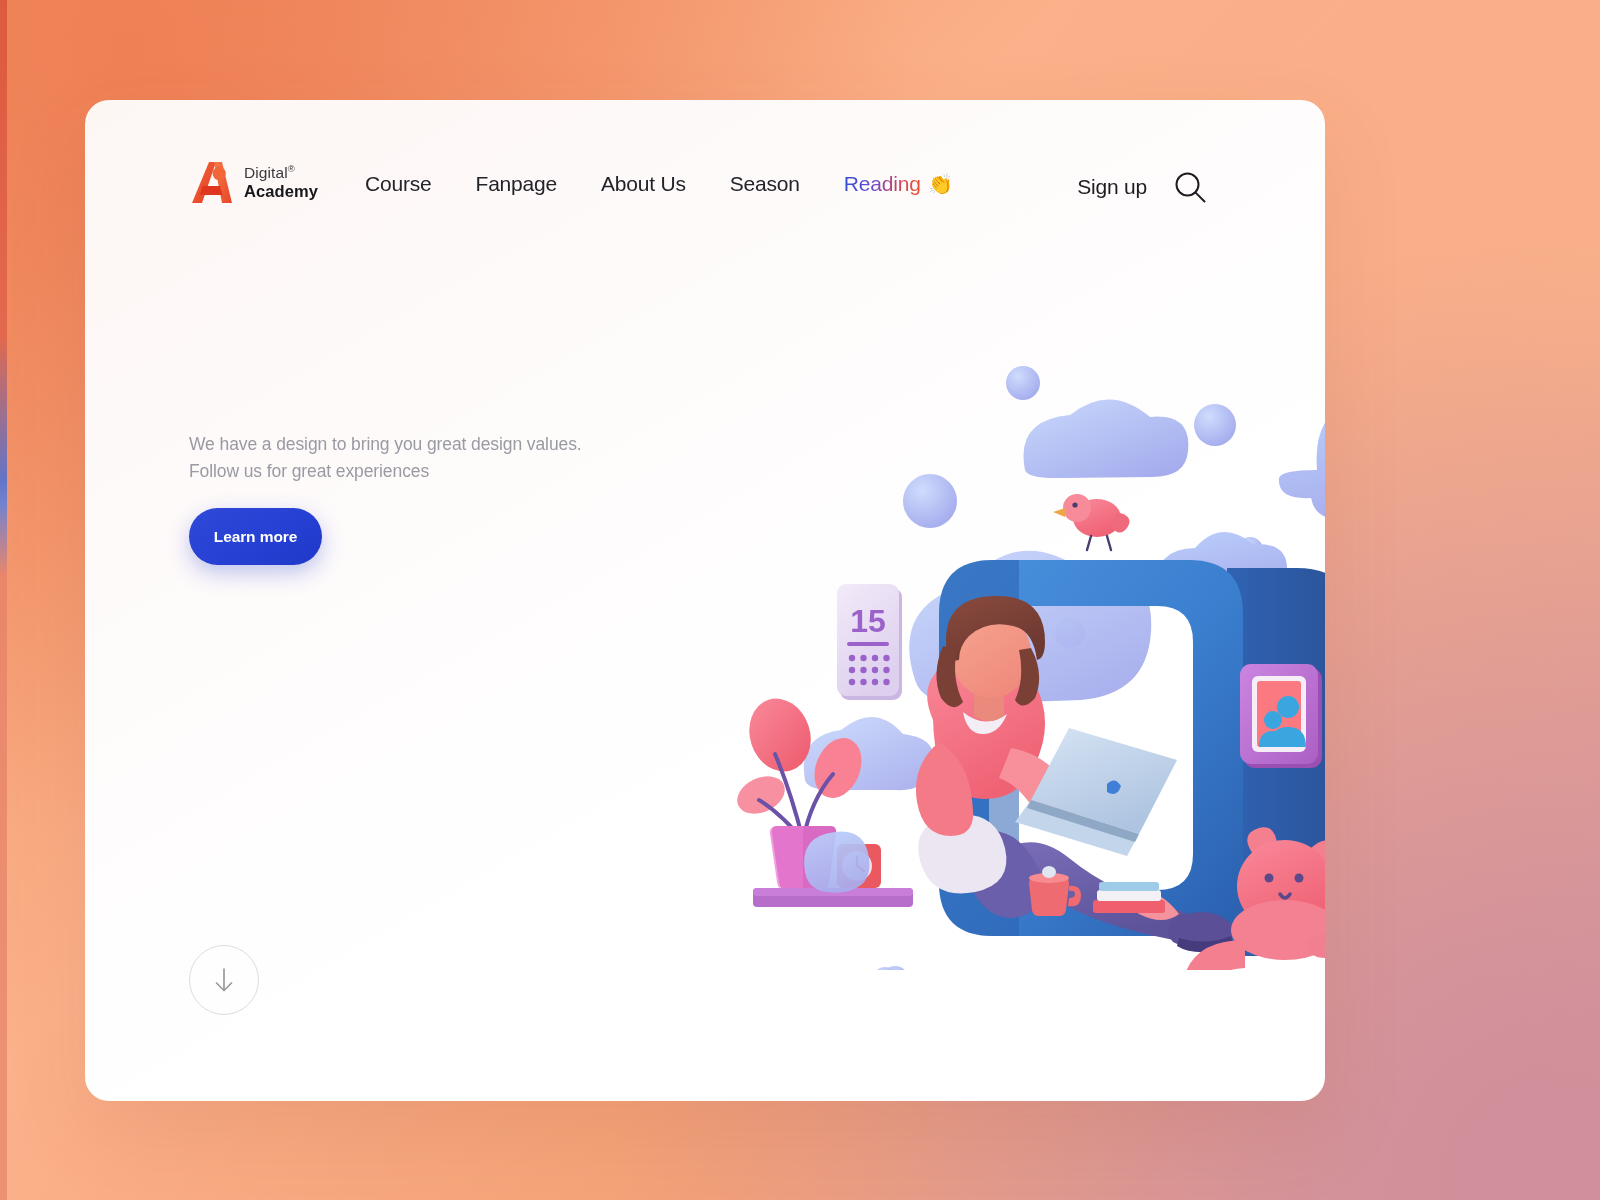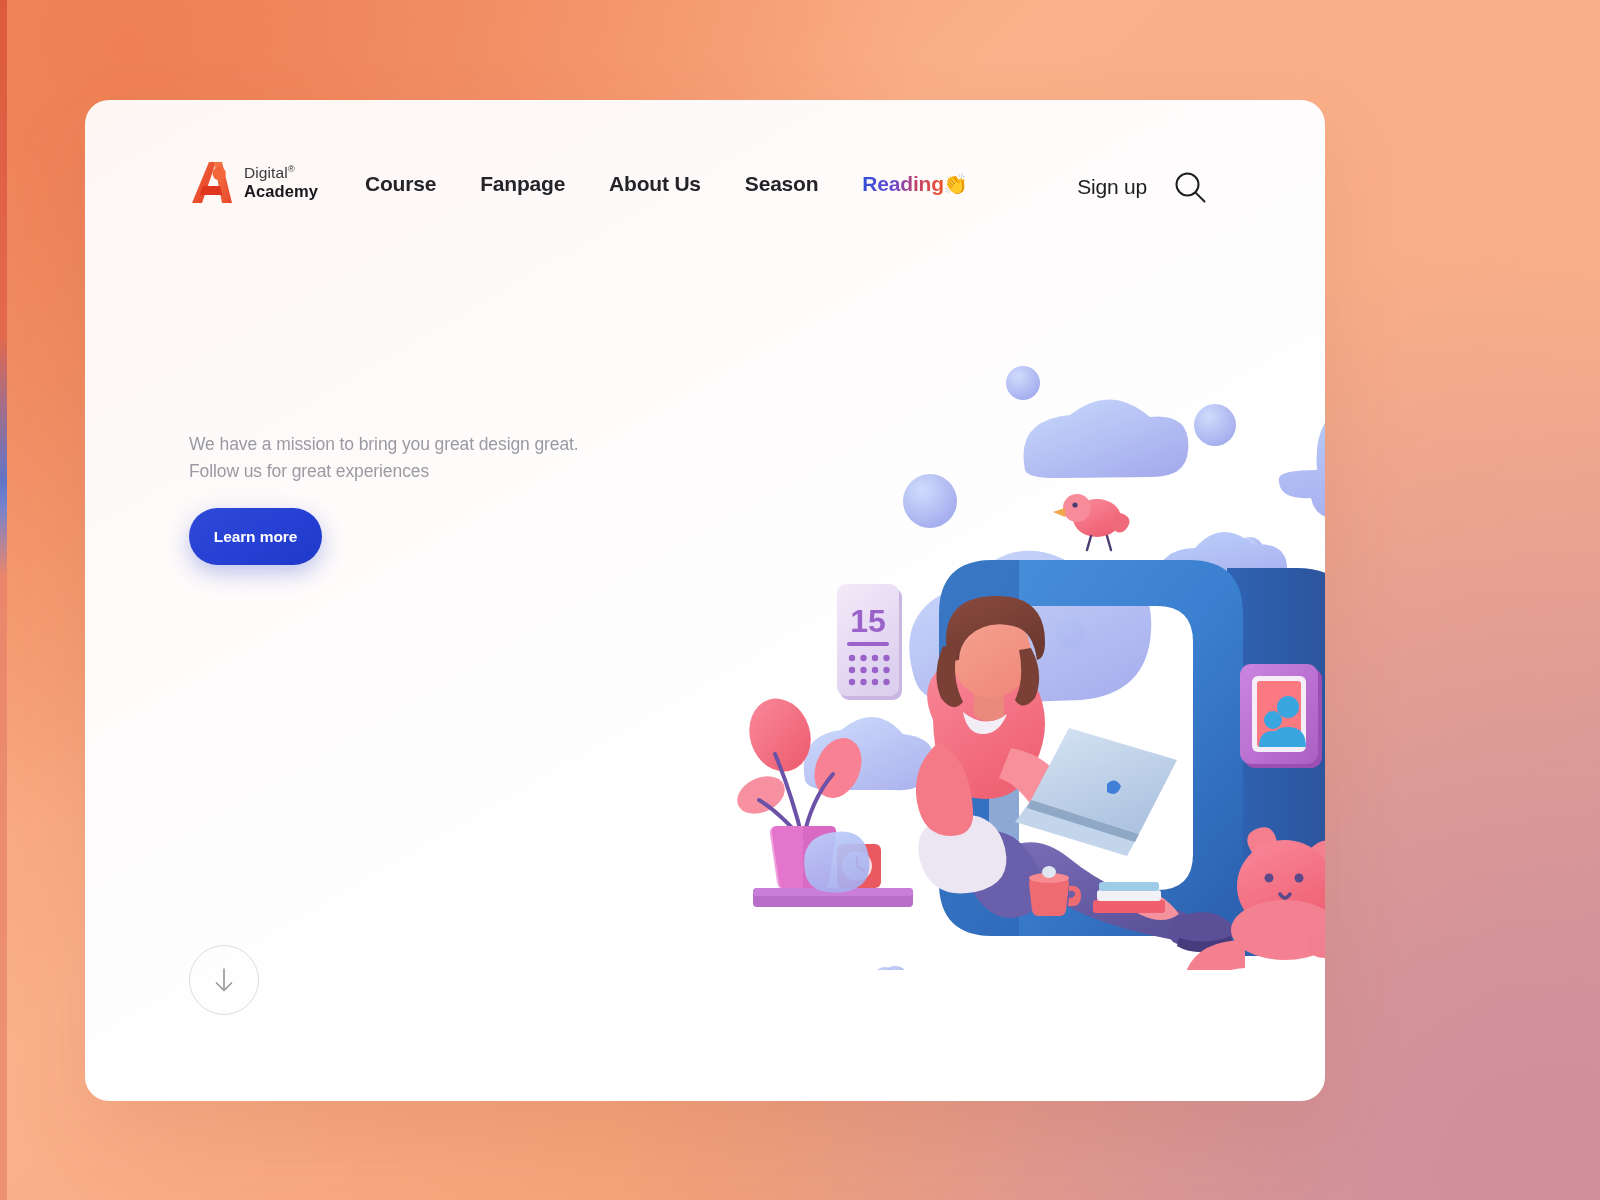--- a/index.html
+++ b/index.html
@@ -35,28 +35,28 @@
   .nav{ position:absolute; left:0; top:0; width:100%; height:175px; }
   .logo-wrap{ position:absolute; left:104px; top:58px; display:flex; align-items:center; gap:11px; }
   .logo-mark{ width:44px; height:47px; display:block; }
   .logo-text{ line-height:1.12; padding-top:1px; }
   .logo-line1{ font-size:15.5px; color:#3a3a3f; letter-spacing:.1px; display:block; }
   .logo-line1 sup{ font-size:9.5px; vertical-align:super; }
   .logo-line2{ font-size:16.5px; color:#17171c; font-weight:700; letter-spacing:.1px; display:block; }
 
   .nav-links{ position:absolute; left:280px; top:72px; display:flex; align-items:center; gap:44px; }
   .nav-link{
-    font-size:21px; color:#23232a; font-weight:700; letter-spacing:-.2px;
+    font-size:21px; color:#23232a; font-weight:400; letter-spacing:-.2px;
     cursor:pointer; white-space:nowrap;
   }
   .nav-link.reading{
     background:linear-gradient(95deg,#2f4fd8 0%,#6a49cf 38%,#c2436a 66%,#f0542c 100%);
     -webkit-background-clip:text; background-clip:text; color:transparent;
   }
-  .reading-wrap{ display:flex; align-items:center; }
+  .reading-wrap{ display:flex; align-items:center; gap:8px; }
   .clap{ font-size:20px; line-height:1; }
 
   .nav-right{ position:absolute; right:118px; top:70px; display:flex; align-items:center; gap:26px;margin-left:42px; }
   .signup{ font-size:21px; color:#1d1d22; letter-spacing:-.2px; cursor:pointer; }
   .search-ico{ width:34px; height:34px; display:block; cursor:pointer; }
 
   
   .copy{ position:absolute; left:104px; top:287px; width:560px; }
   .eyebrow{
     font-size:14.5px; font-weight:700; letter-spacing:1.35px;
@@ -142,21 +142,21 @@
       <span class="signup">Sign up</span>
       <svg class="search-ico" viewBox="0 0 34 34" fill="none">
         <circle cx="14.5" cy="14.5" r="11" stroke="#1d1d22" stroke-width="2"></circle>
         <line x1="22.6" y1="22.6" x2="31.5" y2="31.5" stroke="#1d1d22" stroke-width="2" stroke-linecap="round"></line>
       </svg>
     </div>
   </div>
 
   <div class="copy">
     <p class="sub">
-      <span>We have a mission to bring you great design great.</span><br>
+      <span>We have a design to bring you great design values.</span><br>
       <span>Follow us for great experiences</span>
     </p>
     <button class="cta">Learn more</button>
   </div>
 
   <div class="scroll-circle">
     <svg width="26" height="30" viewBox="0 0 26 30" fill="none">
       <line x1="13" y1="4" x2="13" y2="25" stroke="#9b9b9f" stroke-width="1.7" stroke-linecap="round"></line>
       <polyline points="5.5,18 13,25.5 20.5,18" stroke="#9b9b9f" stroke-width="1.7" fill="none" stroke-linecap="round" stroke-linejoin="round"></polyline>
     </svg>

